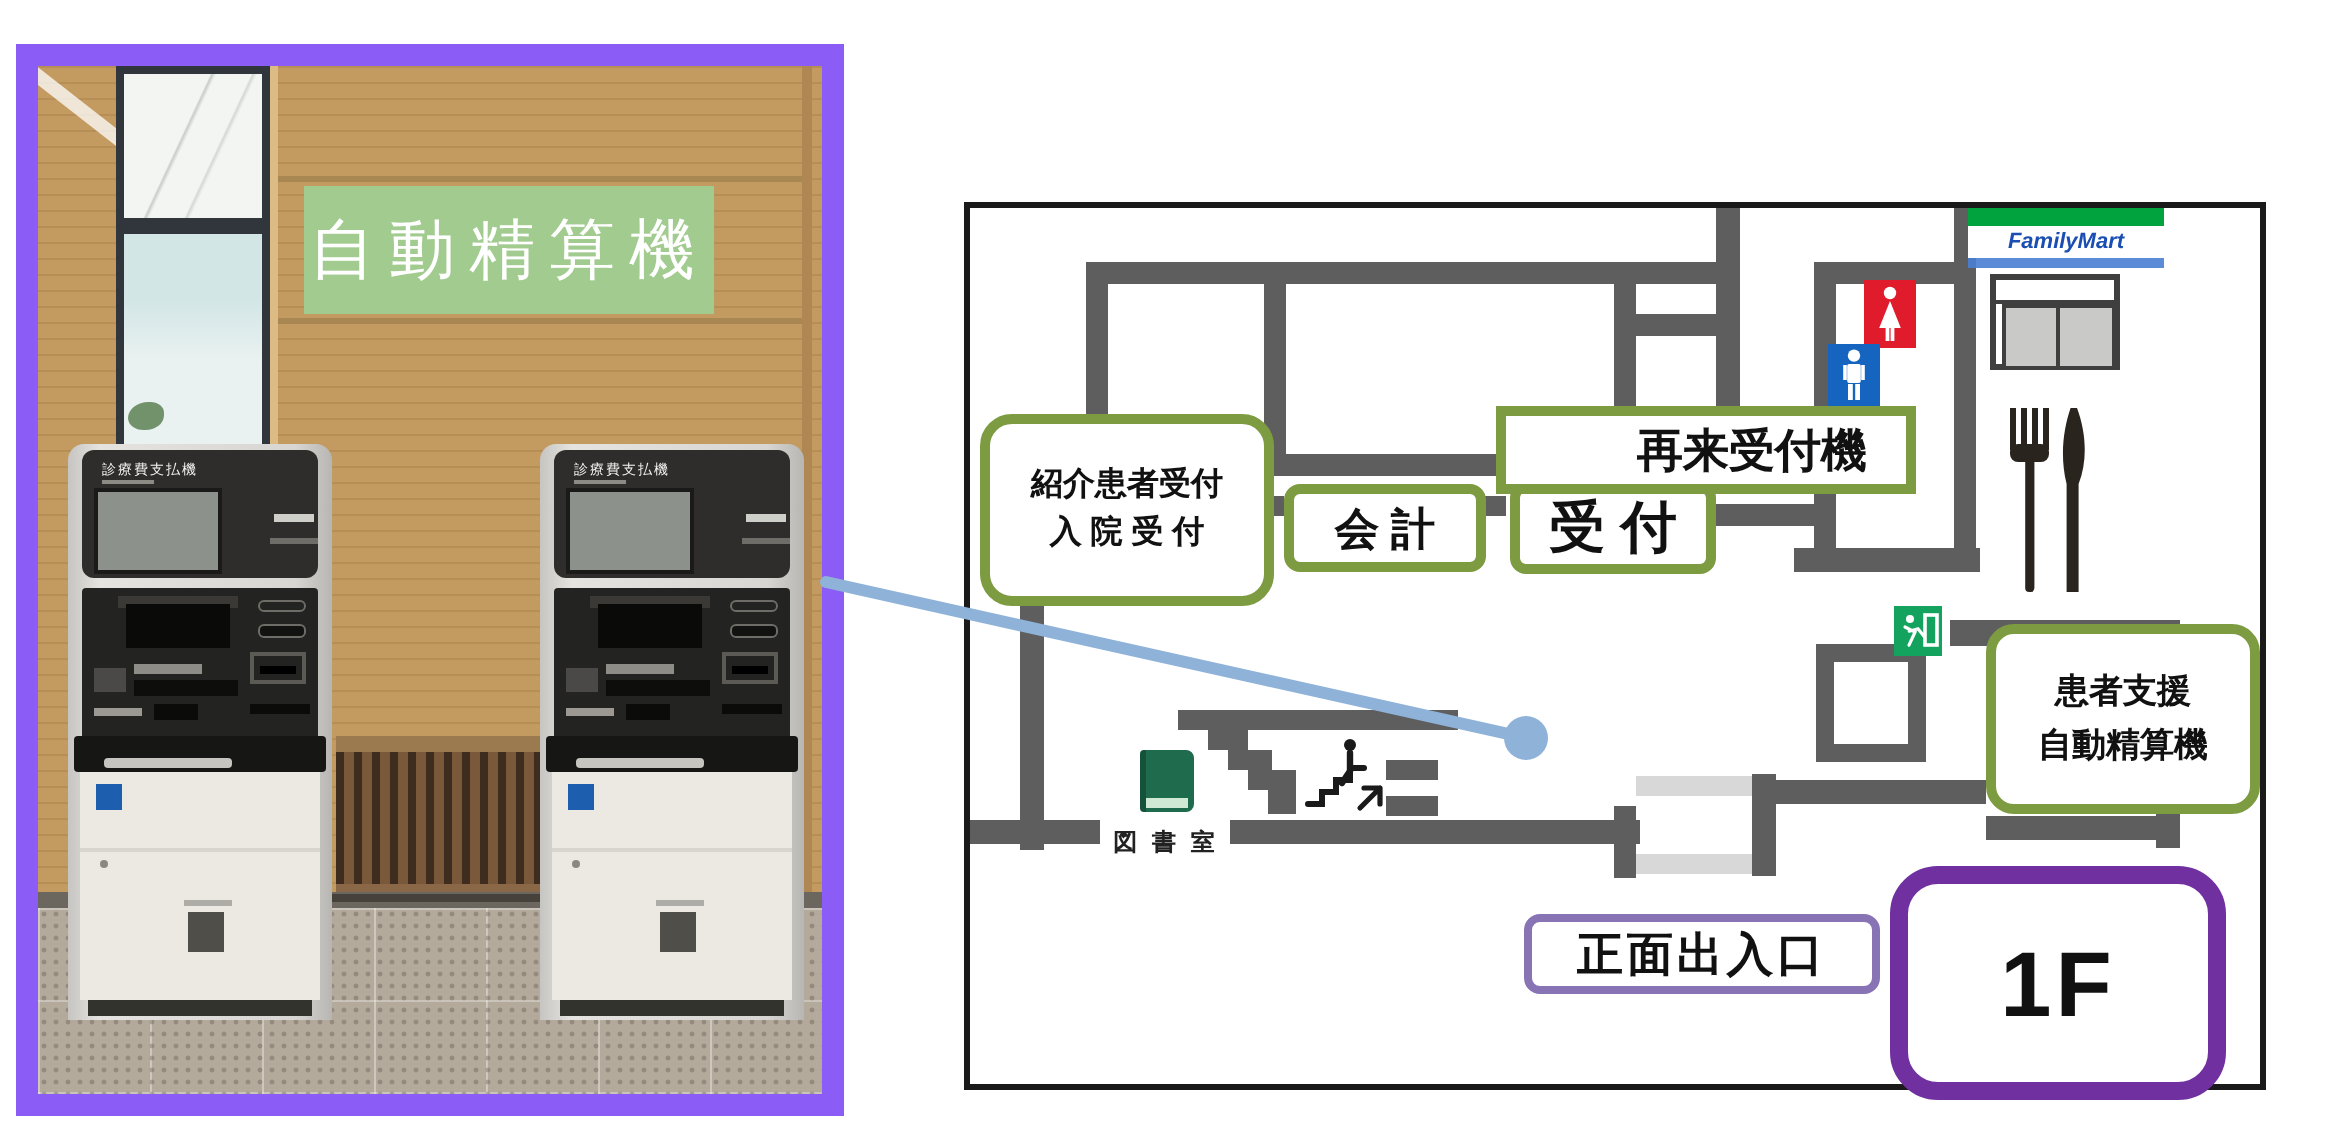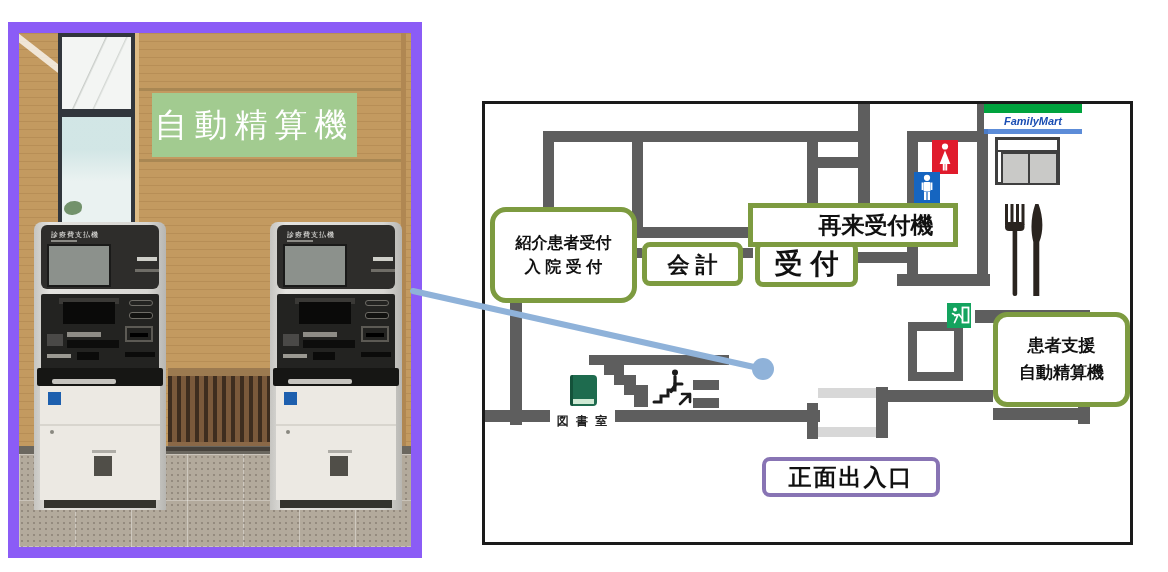--- a/index.html
+++ b/index.html
@@ -319,20 +319,21 @@
         <div>紹介患者受付</div>
         <div>入 院 受 付</div>
       </div>
       <div id="b-uketsuke" class="gbox">受 付</div>
       <div id="b-sairai" class="gbox">再来受付機</div>
       <div id="b-support" class="gbox">
         <div>患者支援</div>
         <div>自動精算機</div>
       </div>
       <div id="b-entrance" class="pbox">正面出入口</div>
+      <div id="b-1f" class="pbox">1F</div>
     </div>
   </div>
 
   <svg id="overlay">
     <line x1="413" y1="291" x2="763" y2="369" stroke="#8fb2d9" stroke-width="6" stroke-linecap="round"></line>
     <circle cx="763" cy="369" r="11" fill="#8fb2d9"></circle>
   </svg>
 
 </div>
 

